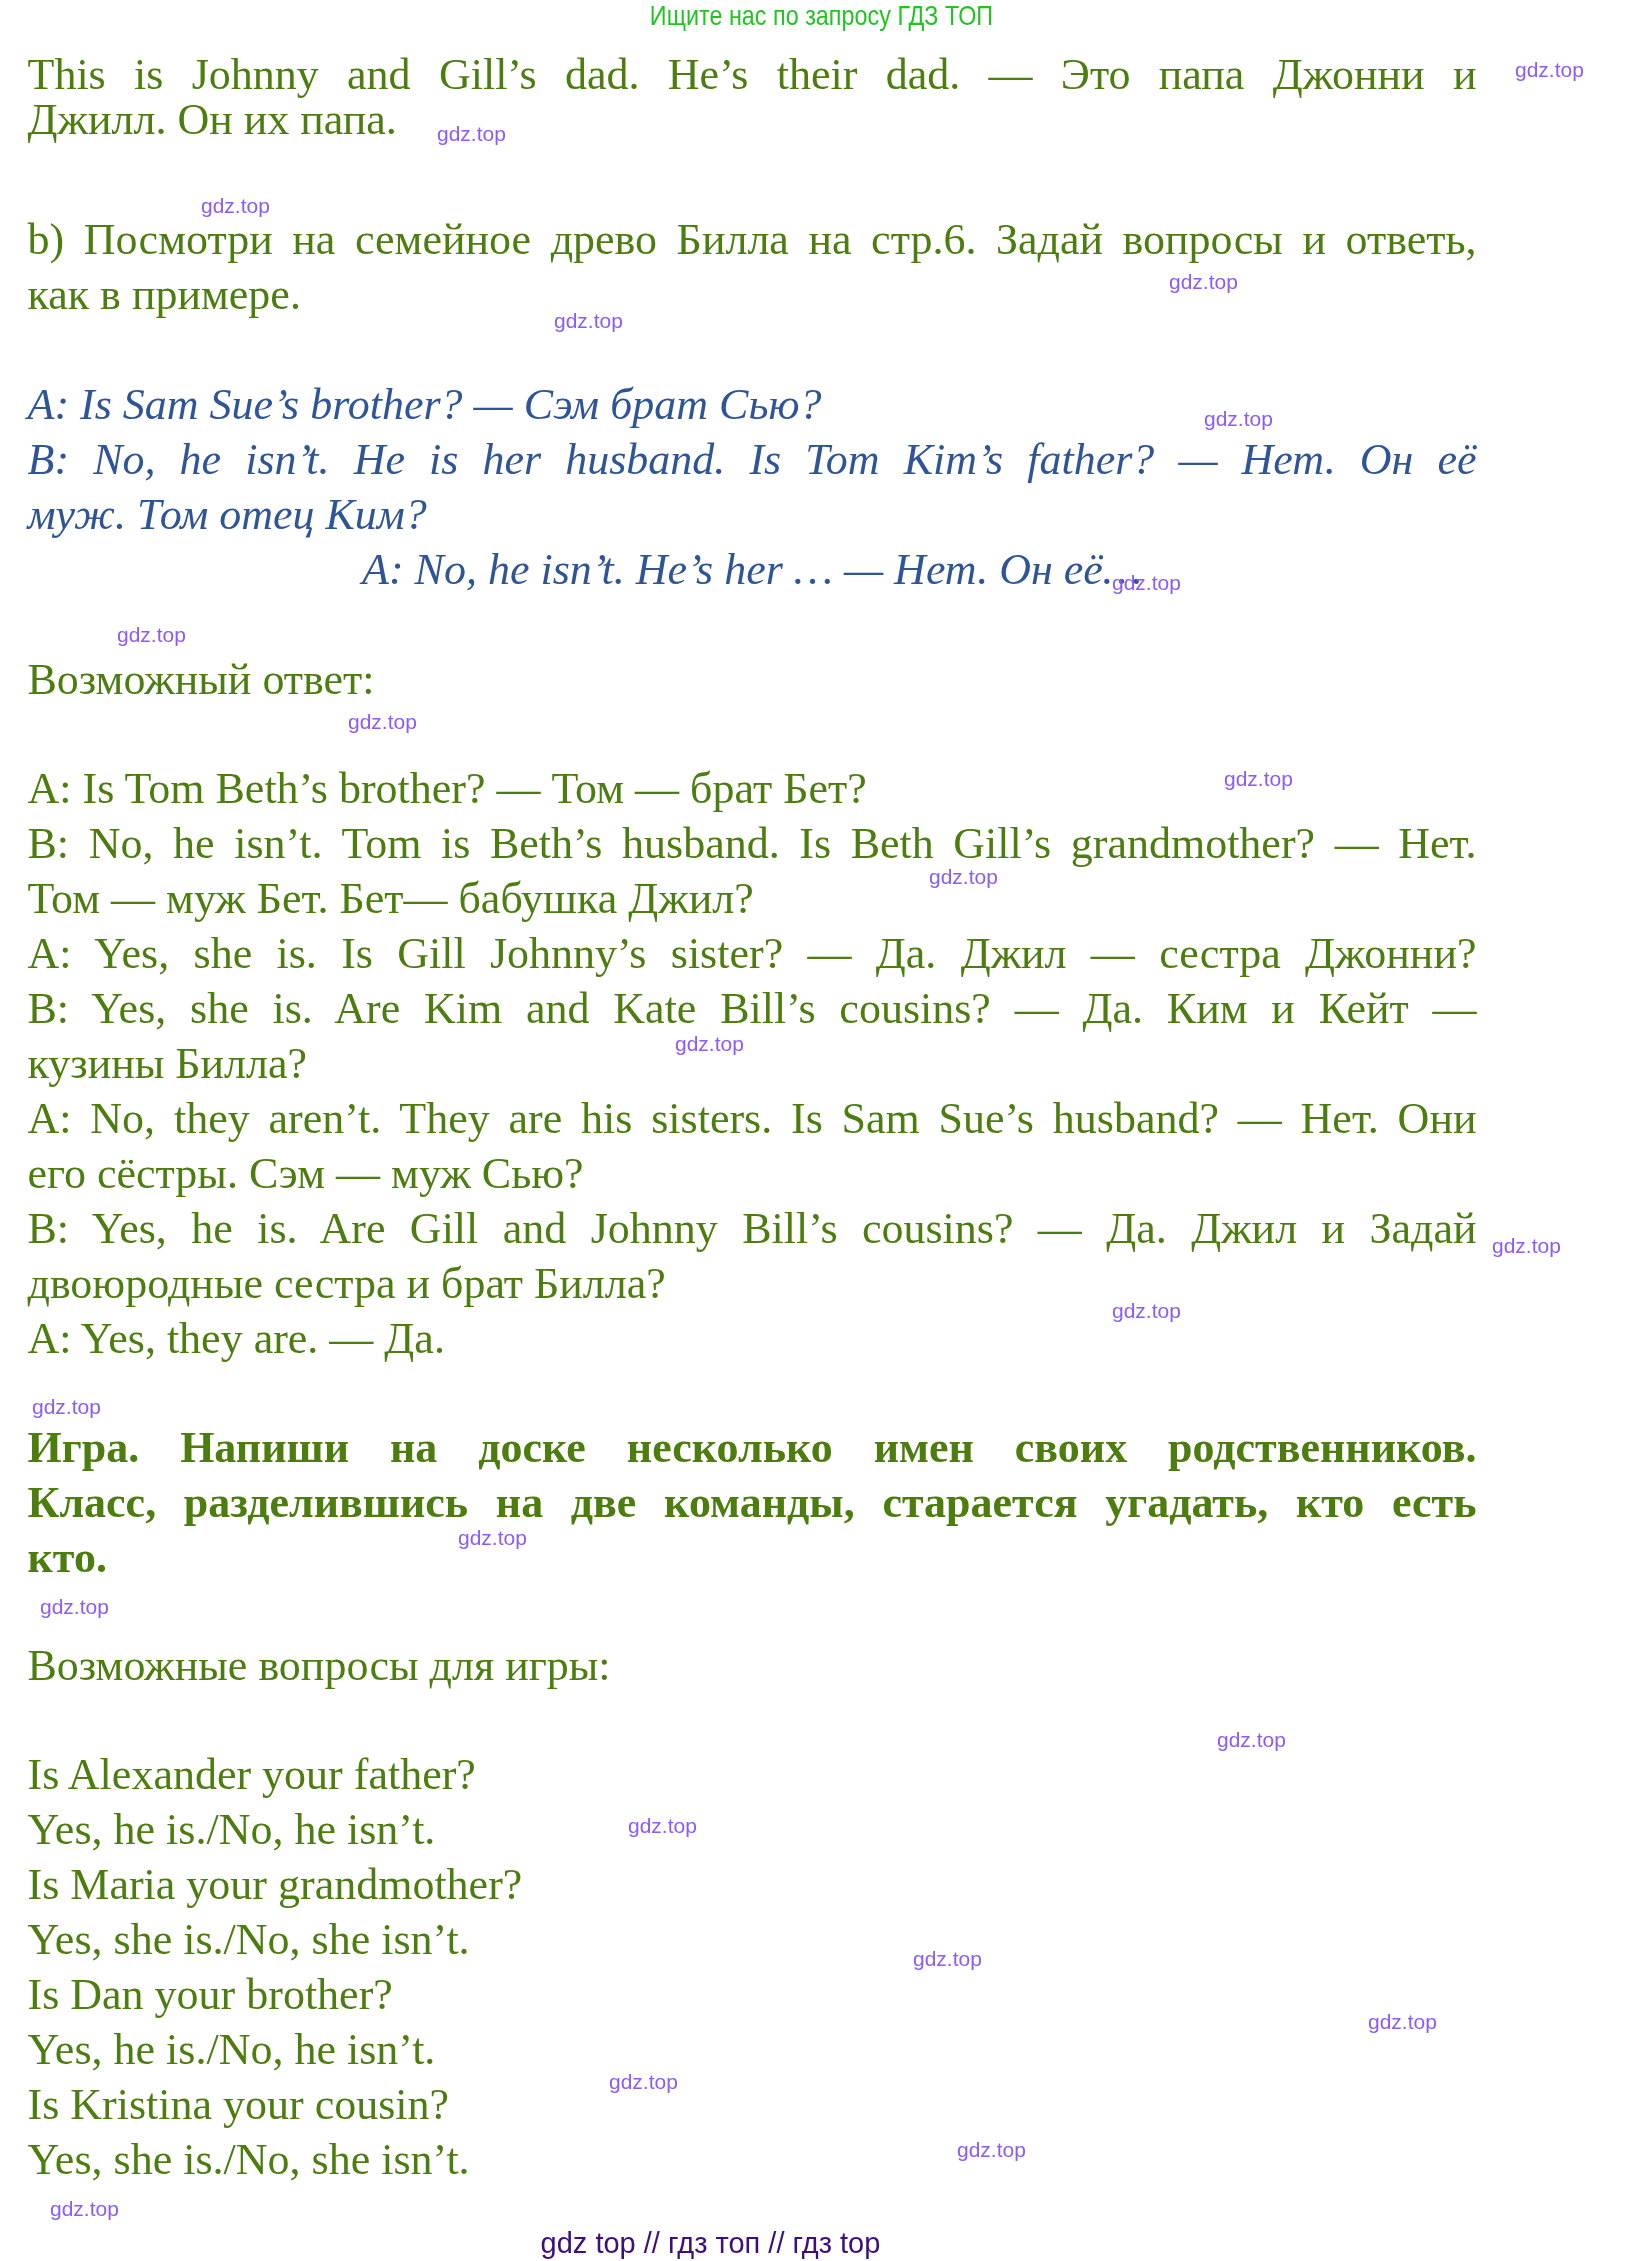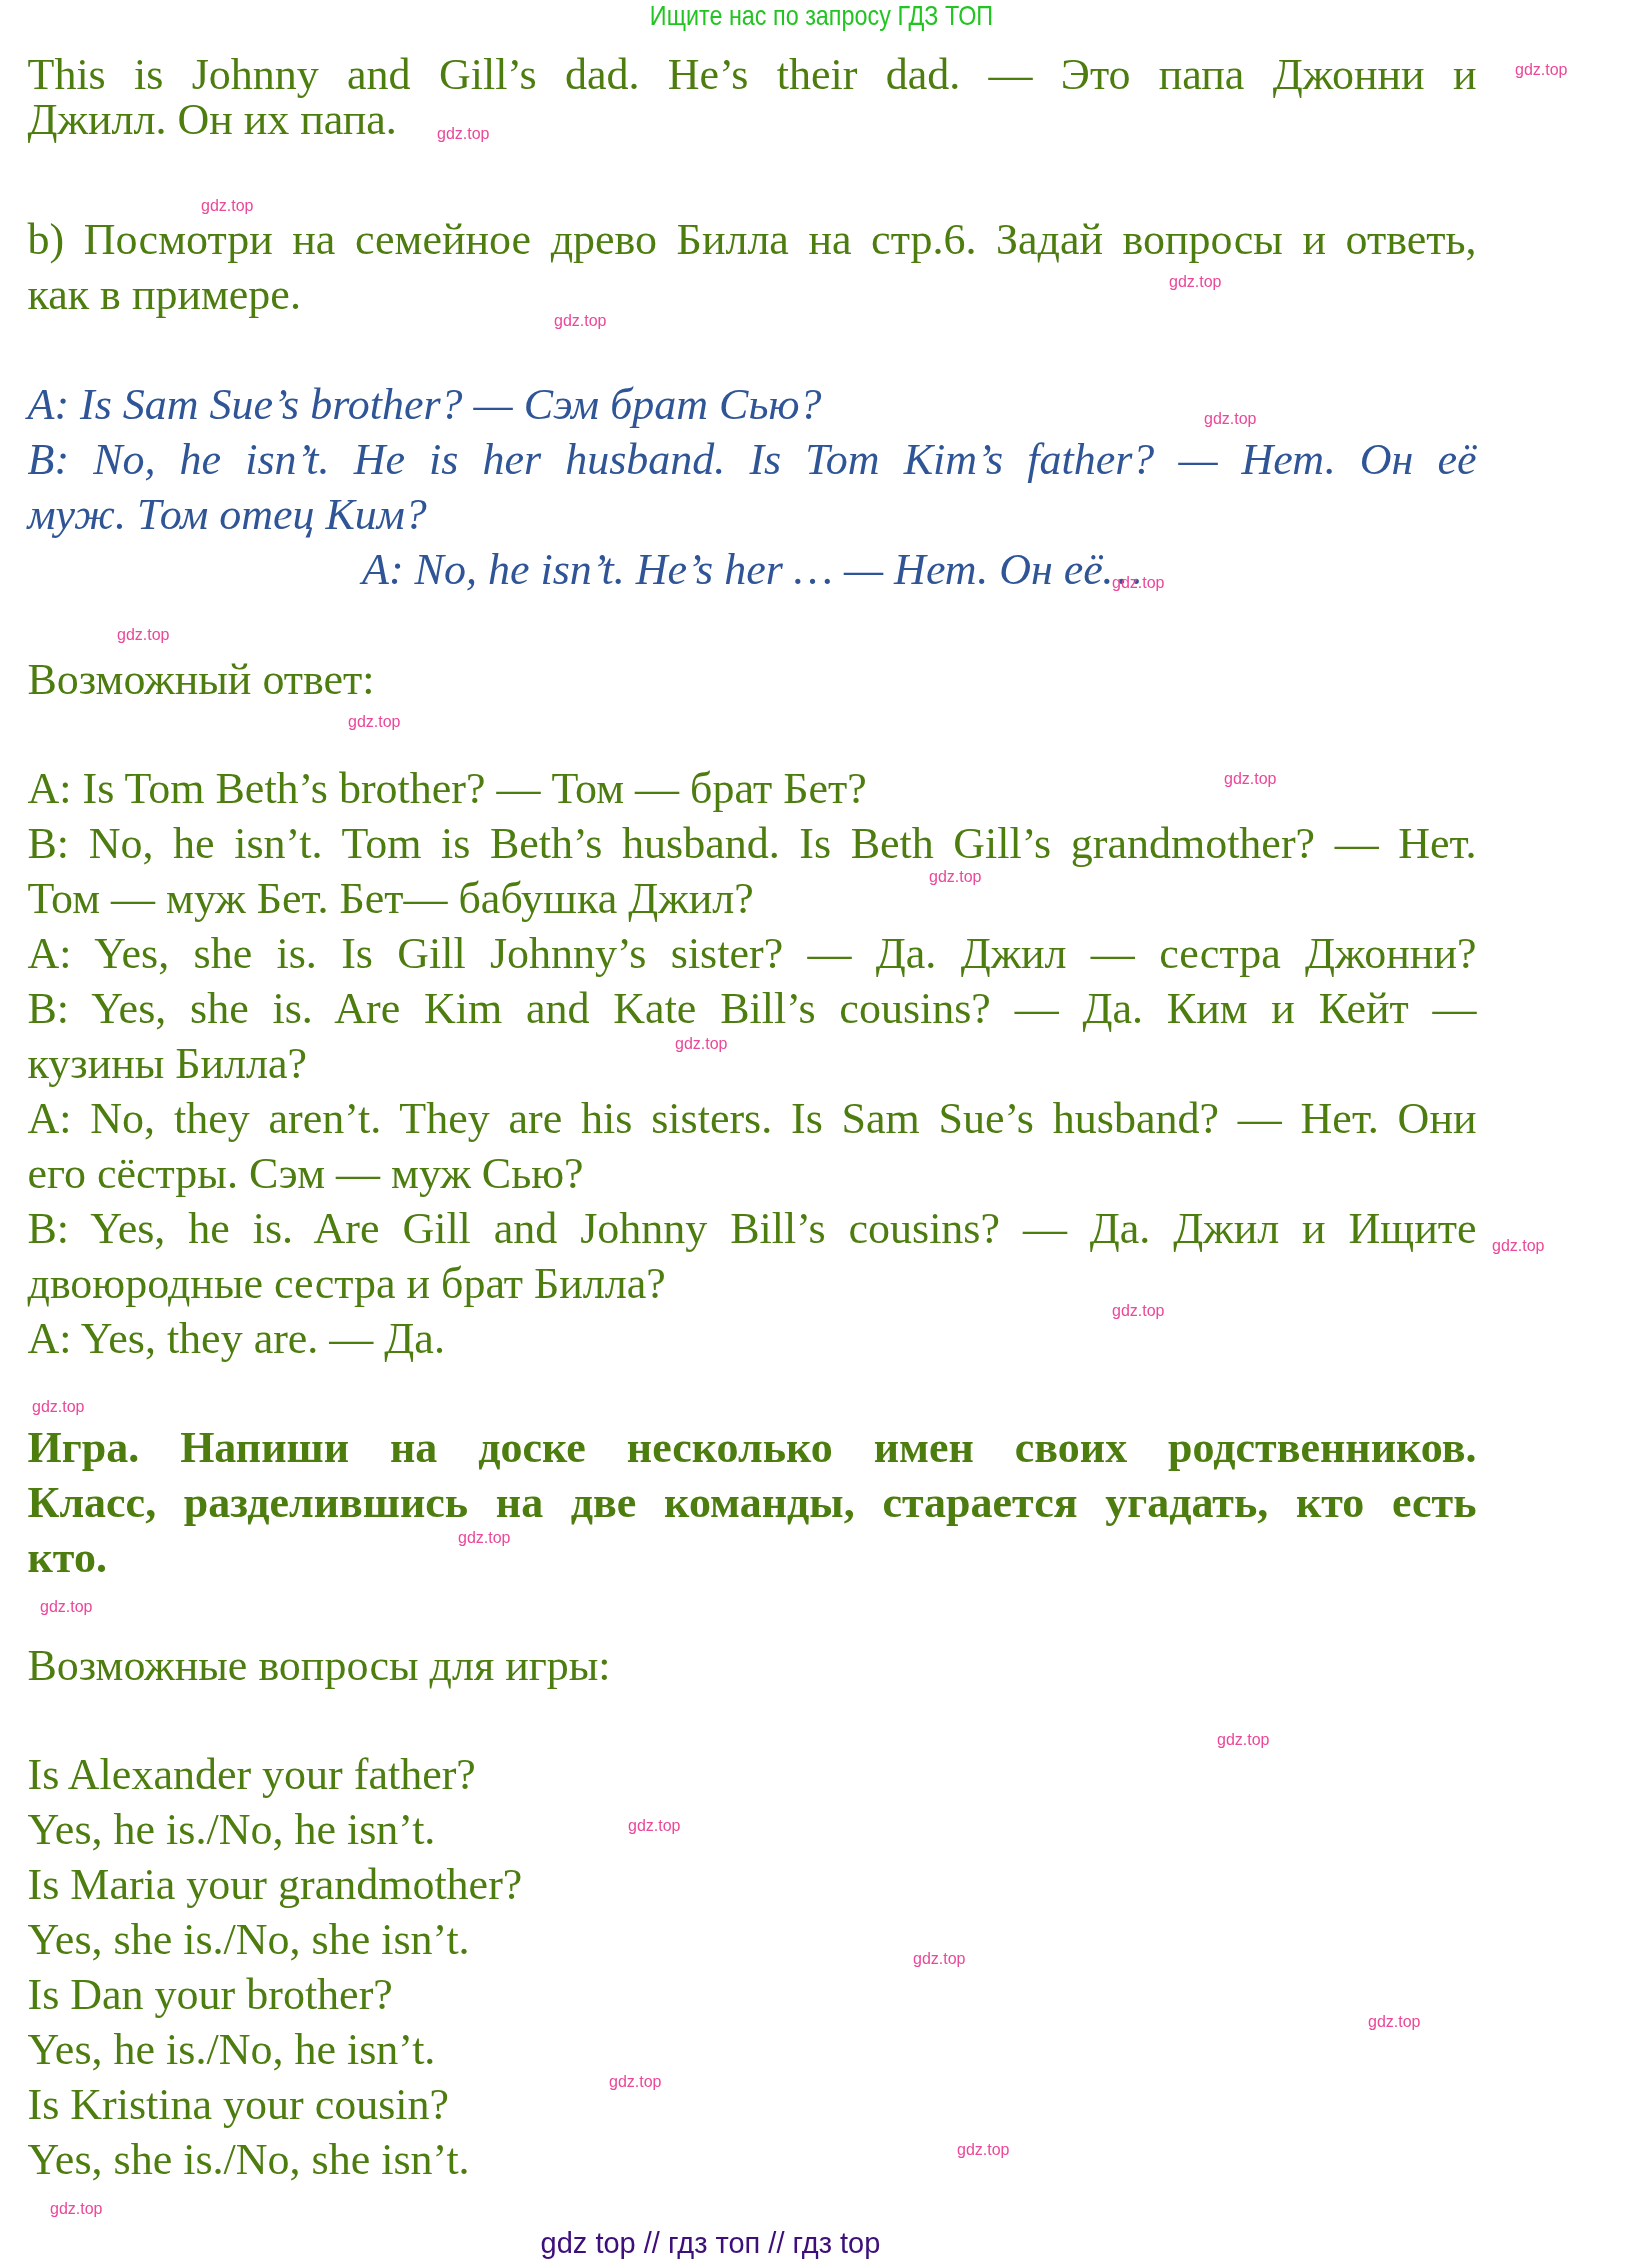--- a/index.html
+++ b/index.html
@@ -13,21 +13,21 @@
   .line {
     position: absolute; left: 27.5px; width: 1449px;
     font-family: "Liberation Serif", serif; font-size: 44px; line-height: 55px;
     color: #4d7c0f; white-space: nowrap;
   }
   .line.justify { text-align-last: justify; text-align: justify; }
   .line.example { color: #2f5597; font-style: italic; }
   .line.bold { font-weight: bold; }
   .wm {
     position: absolute; font-family: "Liberation Sans", sans-serif;
-    font-size: 16px; color: #ec4899; line-height: 26px; white-space: nowrap;
+    font-size: 21px; color: #8b5cf6; line-height: 26px; white-space: nowrap;
   }
   .footer {
     position: absolute; left: 0; width: 1421px; top: 2227px; height: 32px;
     text-align: center; color: #3d0f7a;
     font-family: "Liberation Sans", sans-serif; font-size: 29px; line-height: 32px;
   }
 </style>
 </head>
 <body>
 
@@ -46,21 +46,21 @@
 
 <div class="line" style="top:652px;">Возможный ответ:</div>
 <div class="line" style="top:761px;">A: Is Tom Beth’s brother? — Том — брат Бет?</div>
 <div class="line justify" style="top:816px;">B: No, he isn’t. Tom is Beth’s husband. Is Beth Gill’s grandmother? — Нет.</div>
 <div class="line" style="top:871px;">Том — муж Бет.  Бет— бабушка Джил?</div>
 <div class="line justify" style="top:926px;">A: Yes, she is. Is Gill Johnny’s sister? — Да. Джил — сестра Джонни?</div>
 <div class="line justify" style="top:981px;">B: Yes, she is. Are Kim and Kate Bill’s cousins? — Да. Ким и Кейт —</div>
 <div class="line" style="top:1036px;">кузины Билла?</div>
 <div class="line justify" style="top:1091px;">A: No, they aren’t. They are his sisters. Is Sam Sue’s husband? — Нет. Они</div>
 <div class="line" style="top:1146px;">его сёстры. Сэм — муж Сью?</div>
-<div class="line justify" style="top:1201px;">B: Yes, he is. Are Gill and Johnny Bill’s cousins? — Да. Джил и Ищите</div>
+<div class="line justify" style="top:1201px;">B: Yes, he is. Are Gill and Johnny Bill’s cousins? — Да. Джил и Задай</div>
 <div class="line" style="top:1256px;">двоюродные сестра и брат Билла?</div>
 <div class="line" style="top:1311px;">A: Yes, they are. — Да.</div>
 
 <div class="line bold justify" style="top:1420px;">Игра. Напиши на доске несколько имен своих родственников.</div>
 <div class="line bold justify" style="top:1475px;">Класс, разделившись на две команды, старается угадать, кто есть</div>
 <div class="line bold" style="top:1530px;">кто.</div>
 <div class="line" style="top:1638px;">Возможные вопросы для игры:</div>
 <div class="line" style="top:1747px;">Is Alexander your father?</div>
 <div class="line" style="top:1802px;">Yes, he is./No, he isn’t.</div>
 <div class="line" style="top:1857px;">Is Maria your grandmother?</div>

